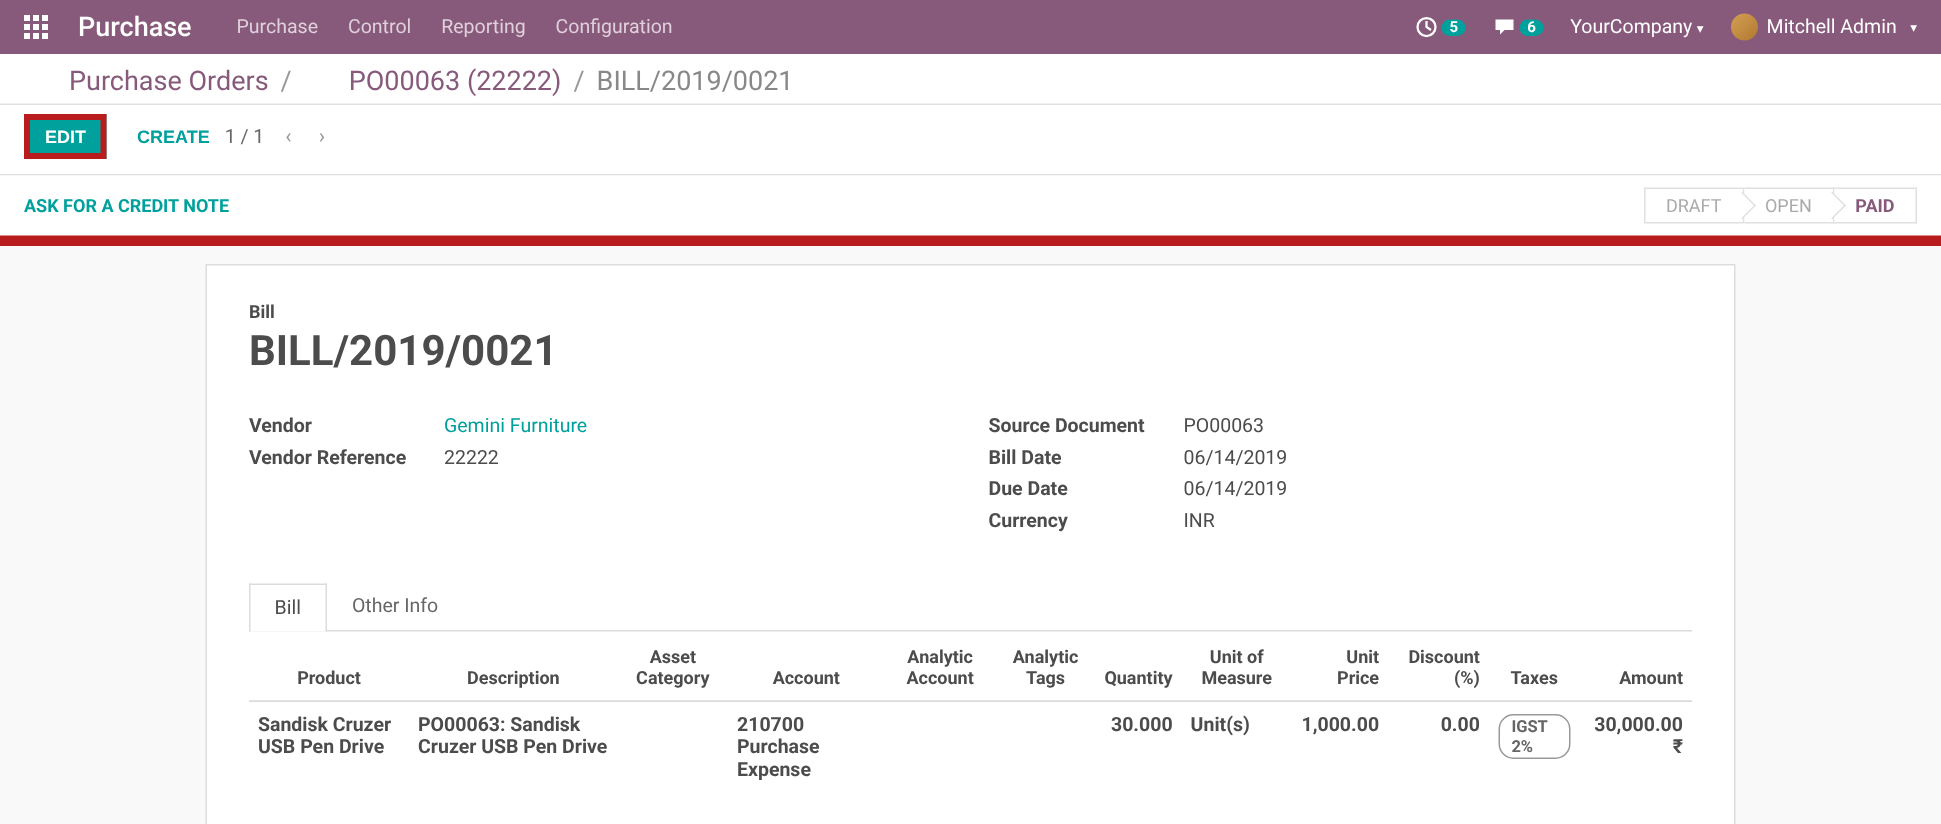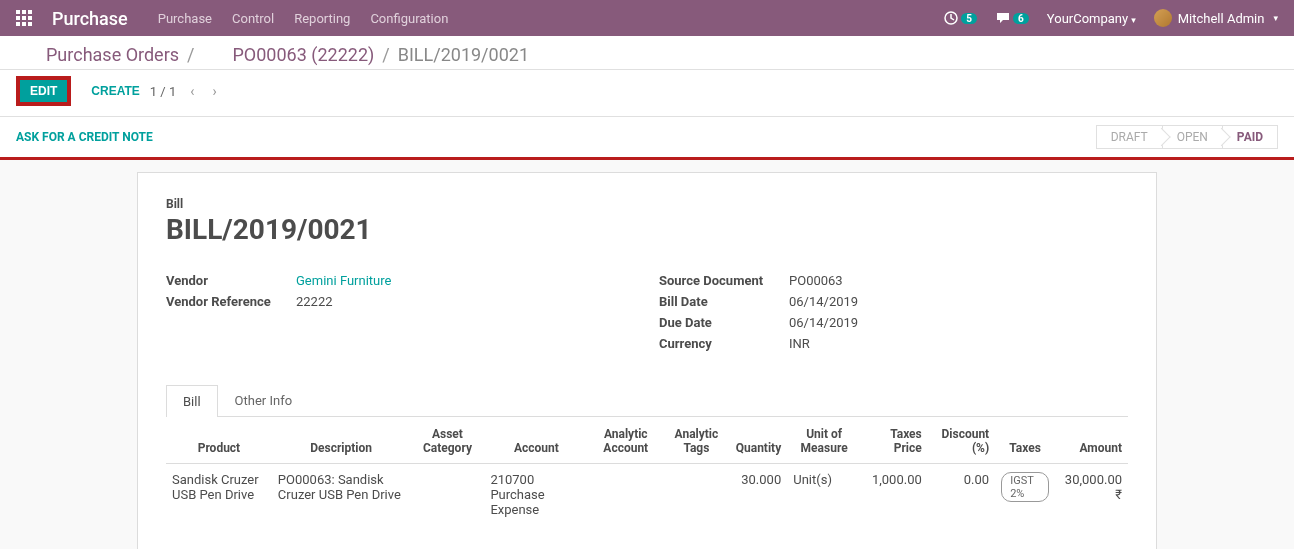--- a/index.html
+++ b/index.html
@@ -22,21 +22,21 @@
 .breadcrumb a { color: #875a7b; text-decoration: none; cursor: pointer; margin-left: 30px; }
 .breadcrumb .sep { color: #999; }
 .breadcrumb .current { color: #888; }
 .toolbar { background: #fff; border-bottom: 1px solid #e0e0e0; padding: 6px 16px 10px; display: flex; align-items: center; }
 .btn-primary { background: #00a09d; color: #fff; border: 4px solid #b91c1c; padding: 4px 10px; font-size: 12px; font-weight: bold; cursor: pointer; }
 .btn-link { background: none; border: none; color: #00a09d; font-size: 12px; font-weight: bold; padding: 4px 10px; cursor: pointer; margin-left: 10px; }
 .toolbar-center { flex: 1; display: flex; justify-content: center; gap: 20px; }
 .dropdown { cursor: pointer; color: #4c4c4c; font-size: 13px; }
 .pager { display: flex; align-items: center; gap: 10px; color: #666; font-size: 13px; }
 .pager-arrow { cursor: pointer; color: #999; font-size: 14px; padding: 2px 4px; }
-.statusbar { background: #fff; border-bottom: 3px solid #b91c1c; padding: 8px 16px; display: flex; align-items: center; }
+.statusbar { background: #fff; border-bottom: 7px solid #b91c1c; padding: 8px 16px; display: flex; align-items: center; }
 .credit-note { color: #00a09d; font-weight: bold; font-size: 12px; cursor: pointer; }
 .status-steps { margin-left: auto; display: flex; align-items: center; }
 .status-step { padding: 4px 14px; font-size: 12px; color: #aaa; position: relative; border: 1px solid #e0e0e0; border-left: none; background: #fff; }
 .status-step:first-child { border-left: 1px solid #e0e0e0; }
 .status-step::after { content: ""; position: absolute; right: -6px; top: 50%; transform: translateY(-50%) rotate(45deg); width: 12px; height: 12px; border-top: 1px solid #e0e0e0; border-right: 1px solid #e0e0e0; background: #fff; z-index: 1; }
 .status-step:last-child::after { display: none; }
 .status-step.active { color: #875a7b; font-weight: bold; }
 .content { max-width: 1020px; margin: 12px auto 0; background: #fff; border: 1px solid #dcdcdc; padding: 24px 28px; }
 .bill-label { font-size: 12px; font-weight: bold; color: #4c4c4c; margin-bottom: 2px; }
 .bill-title { font-size: 28px; color: #4c4c4c; margin-bottom: 24px; }
@@ -45,21 +45,21 @@
 .form-row { display: flex; padding: 3px 0; font-size: 13px; }
 .form-label { width: 130px; font-weight: bold; color: #4c4c4c; }
 .form-value { color: #4c4c4c; }
 .form-value a { color: #00a09d; text-decoration: none; cursor: pointer; }
 .tabs { display: flex; border-bottom: 1px solid #dcdcdc; margin-bottom: 0; }
 .tab { padding: 8px 16px; cursor: pointer; font-size: 13px; color: #666; border: 1px solid transparent; border-bottom: none; }
 .tab.active { border-color: #dcdcdc; background: #fff; color: #4c4c4c; position: relative; top: 1px; }
 table.bill-lines { width: 100%; border-collapse: collapse; font-size: 13px; }
 table.bill-lines th { text-align: center; padding: 10px 6px 8px; font-weight: bold; color: #4c4c4c; border-bottom: 1px solid #dcdcdc; vertical-align: bottom; font-size: 12px; }
 table.bill-lines th.r, table.bill-lines td.r { text-align: right; }
-table.bill-lines td { padding: 8px 6px; vertical-align: top; color: #4c4c4c; }
+table.bill-lines td { padding: 8px 6px; vertical-align: top; color: #4c4c4c; font-weight: bold; }
 .tax-badge { display: inline-block; border: 1px solid #999; border-radius: 10px; padding: 1px 8px; font-size: 11px; color: #666; }
 </style>
 </head>
 <body>
 
 <div class="topbar">
   <div class="apps-icon">
     <span></span>
       <span></span>
       <span></span>
@@ -175,21 +175,21 @@
     <thead>
       <tr>
         <th>Product</th>
         <th>Description</th>
         <th>Asset Category</th>
         <th>Account</th>
         <th>Analytic Account</th>
         <th>Analytic Tags</th>
         <th class="r">Quantity</th>
         <th>Unit of Measure</th>
-        <th class="r">Taxes Price</th>
+        <th class="r">Unit Price</th>
         <th class="r">Discount (%)</th>
         <th>Taxes</th>
         <th class="r">Amount</th>
       </tr>
     </thead>
     <tbody>
       <tr>
         <td>Sandisk Cruzer USB Pen Drive</td>
         <td>PO00063: Sandisk Cruzer USB Pen Drive</td>
         <td></td>

